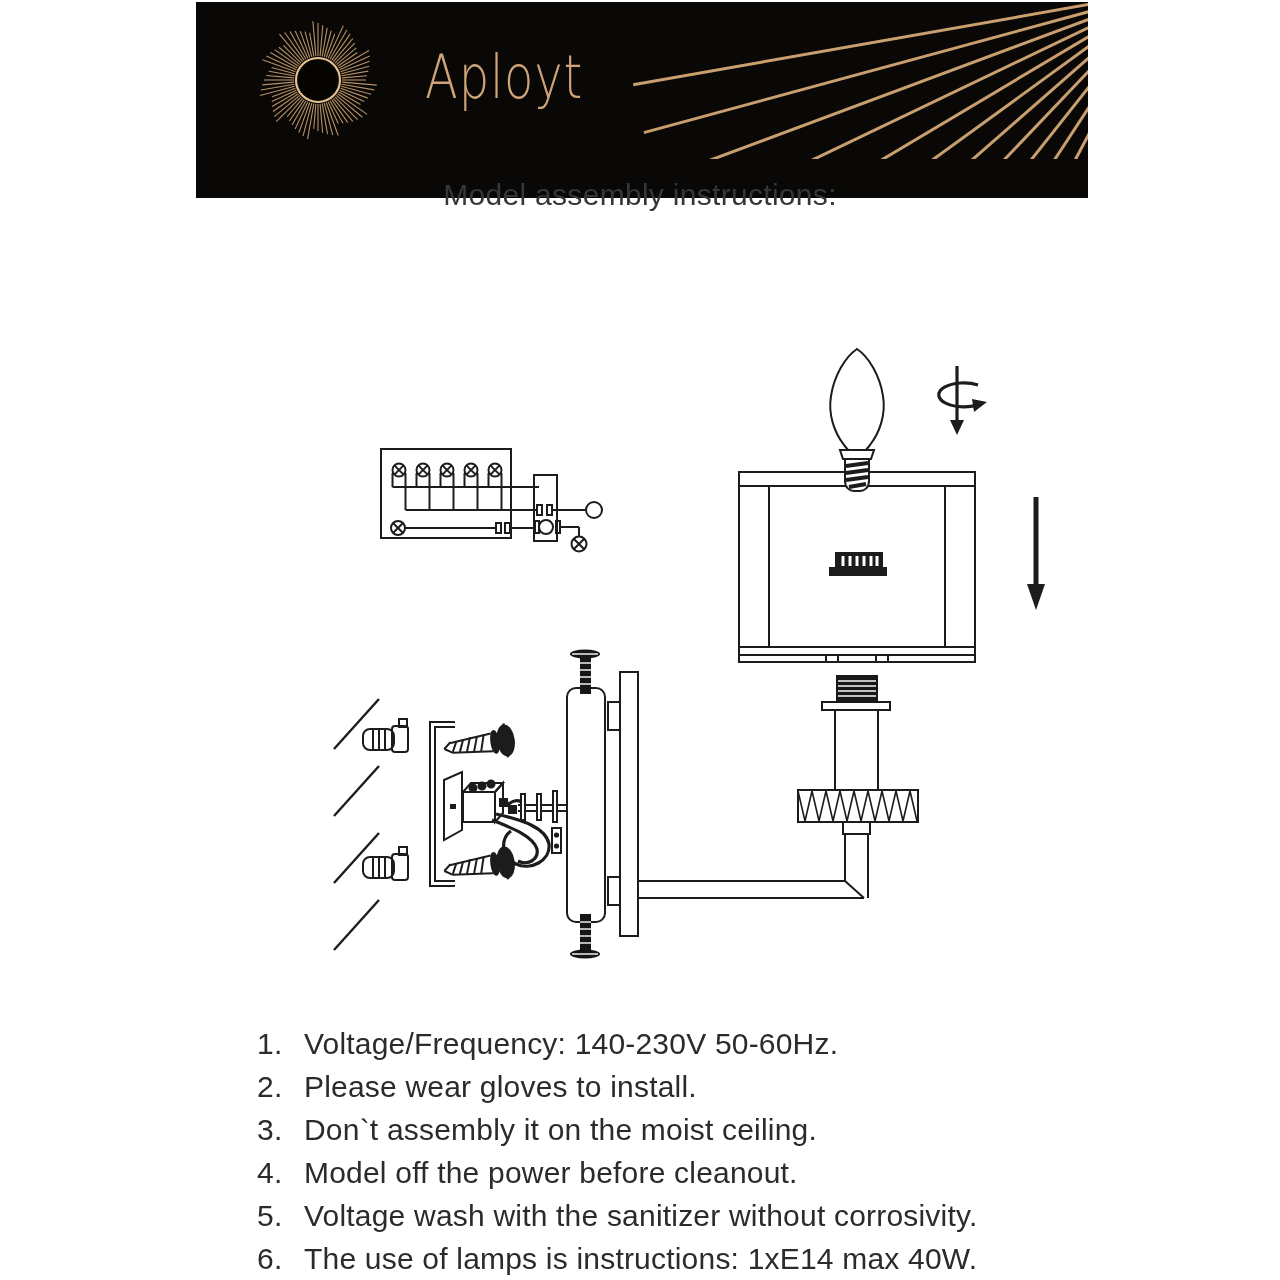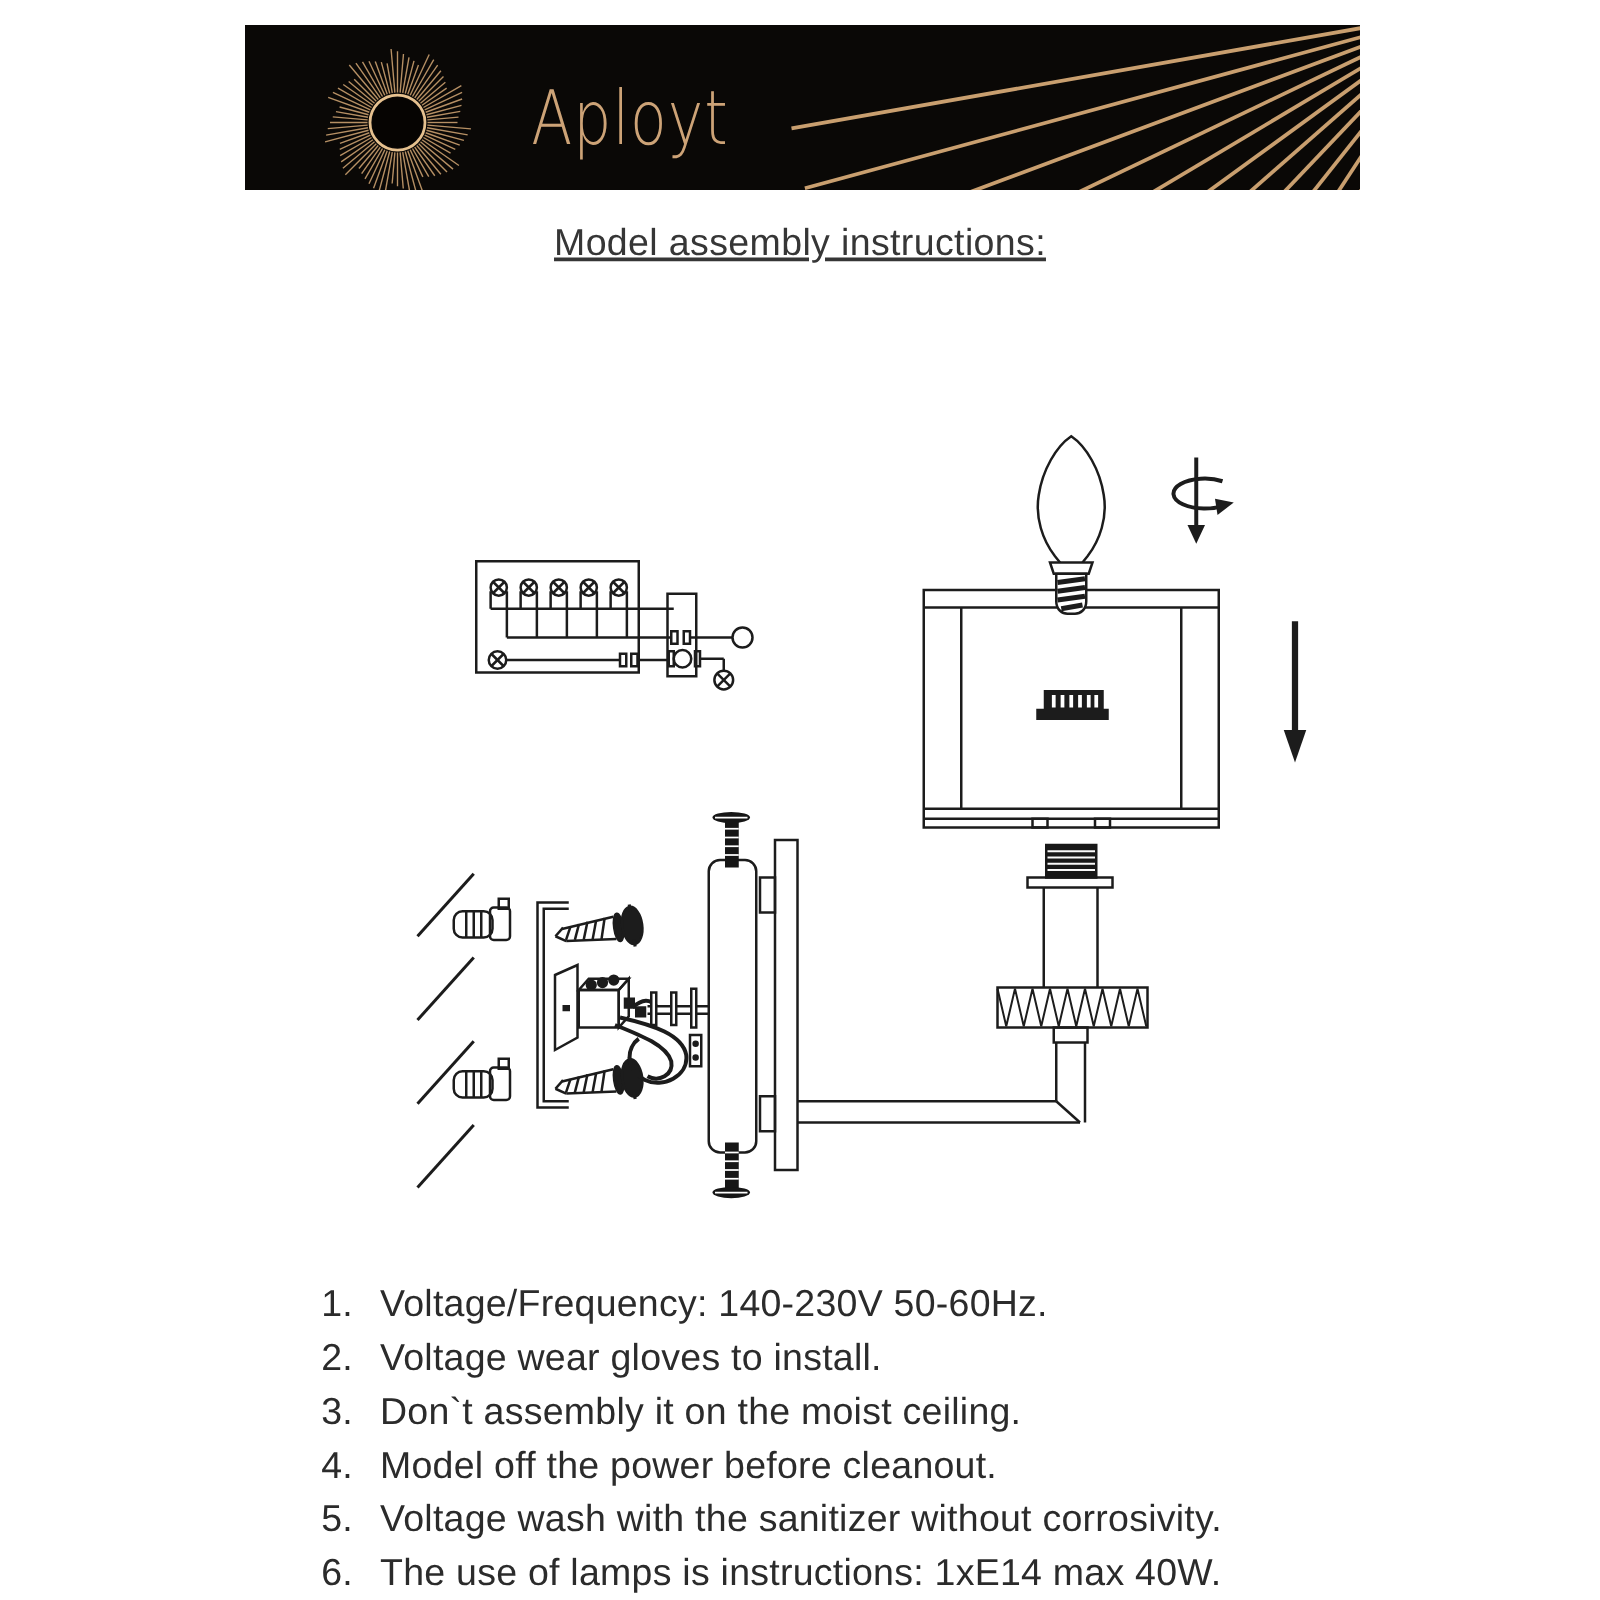--- a/index.html
+++ b/index.html
@@ -1,28 +1,28 @@
 <!DOCTYPE html>
 <html><head>
 <meta charset="utf-8">
 <style>
   html,body{margin:0;padding:0;background:#fff;}
   .page{position:relative;width:1280px;height:1280px;background:#ffffff;overflow:hidden;
         font-family:"Liberation Sans",sans-serif;color:#2e2e2e;}
   
-  .banner{position:absolute;left:196px;top:20px;width:892px;height:132px;background:#0a0806;overflow:hidden;}
+  .banner{position:absolute;left:196px;top:2px;width:892px;height:196px;background:#0a0806;overflow:hidden;}
   .banner svg{position:absolute;}
   #sunburst{left:52px;top:8px;}
   #corner-rays{left:0;top:0;}
   .brand{position:absolute;left:229px;top:40px;font-family:"DejaVu Sans",sans-serif;
          font-weight:300;font-size:60px;color:#cda377;letter-spacing:1px;
          transform:scaleX(.8);transform-origin:left top;white-space:nowrap;}
   
   .titles{position:absolute;left:0;top:176px;width:100%;text-align:center;
-          font-size:30px;line-height:37px;color:#363636;letter-spacing:.3px;text-decoration:underline;}
+          font-size:30px;line-height:37px;color:#363636;letter-spacing:.3px;}
   
   .diagram{position:absolute;left:0;top:0;width:1280px;height:1280px;stroke:#1c1c1c;fill:none;stroke-width:2;}
   
   .notes{position:absolute;left:240px;top:1022px;margin:0;padding:0;list-style:none;
          font-size:30px;line-height:43px;color:#2b2b2b;letter-spacing:.2px;}
   .notes li{display:flex;}
   .notes .n{width:64px;box-sizing:border-box;padding-left:17px;flex:none;}
 </style>
 </head>
 <body>
@@ -364,21 +364,21 @@
     </g>
   </svg>
 
   <ol class="notes">
     <li>
         <span class="n">1.</span>
         <span class="t">Voltage/Frequency: 140-230V 50-60Hz.</span>
       </li>
     <li>
         <span class="n">2.</span>
-        <span class="t">Voltage wear gloves to install.</span>
+        <span class="t">Please wear gloves to install.</span>
       </li>
     <li>
         <span class="n">3.</span>
         <span class="t">Don`t assembly it on the moist ceiling.</span>
       </li>
     <li>
         <span class="n">4.</span>
         <span class="t">Model off the power before cleanout.</span>
       </li>
     <li>

